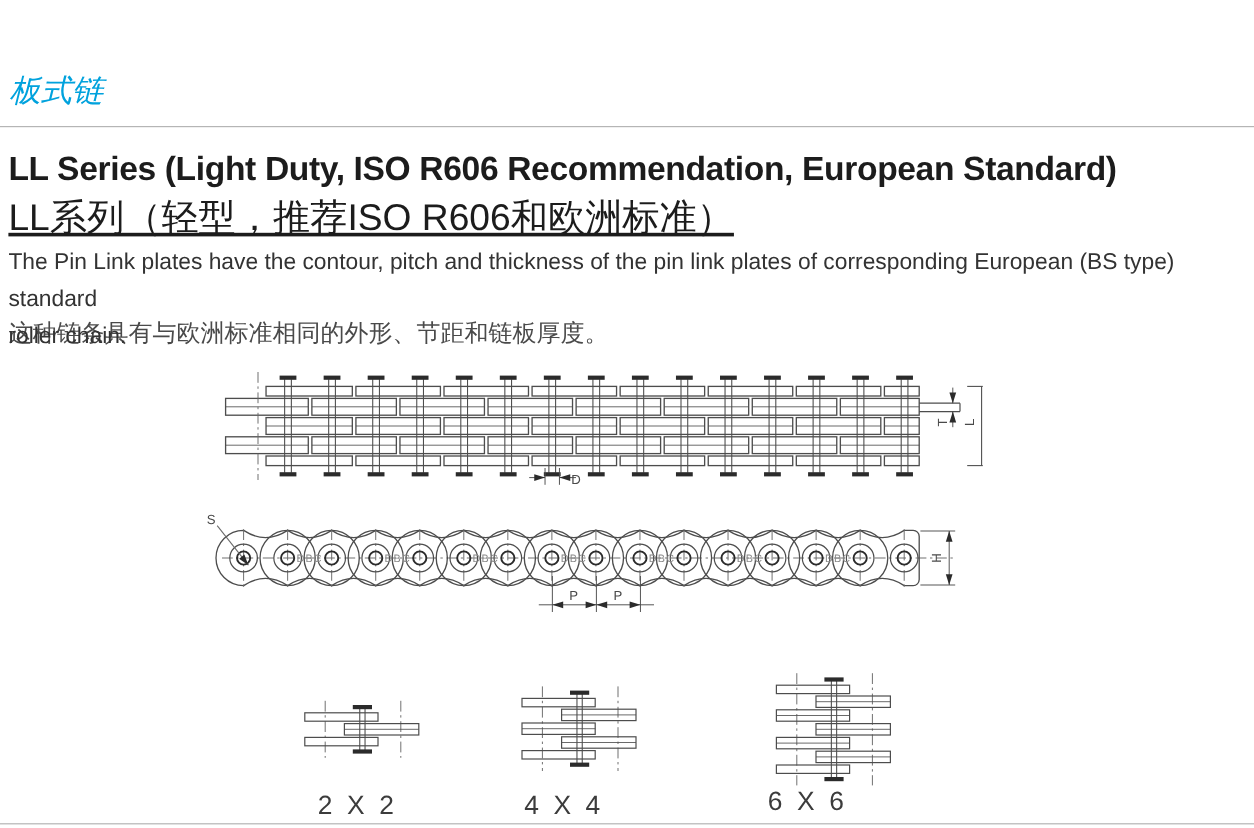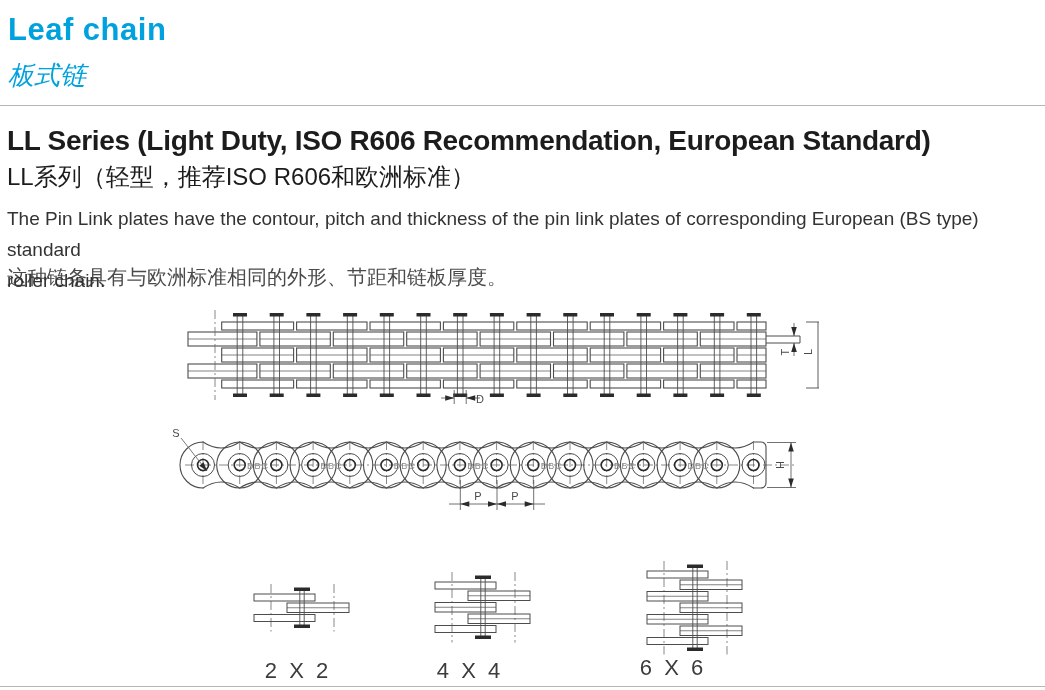--- a/index.html
+++ b/index.html
@@ -3,33 +3,32 @@
 <meta charset="utf-8">
 <style>
   html,body{margin:0;padding:0;background:#fff;}
   #page{position:relative;width:1045px;height:690px;background:#fff;overflow:hidden;
         font-family:"Liberation Sans", sans-serif;color:#231f20;}
   .abs{position:absolute;}
   #title-en{left:8px;top:12px;font-size:31px;font-weight:bold;color:#00a2dd;letter-spacing:.5px;}
   #title-zh{left:8px;top:58px;font-size:26px;color:#00a2dd;font-style:italic;}
   .rule{left:0;width:1045px;height:1px;background:#b5b5b5;}
   #heading-en{left:7px;top:125px;font-size:28px;font-weight:bold;letter-spacing:-.3px;color:#1c1c1c;text-align:center;}
-  #heading-zh{left:7px;top:161px;font-size:24px;color:#1c1c1c;}
+  #heading-zh{left:7px;top:161px;font-size:31px;color:#1c1c1c;text-decoration:underline;}
   #body-en{left:7px;top:203px;font-size:19px;line-height:31px;color:#333;width:1034px;}
   #body-zh{left:7px;top:264px;font-size:20px;color:#4a4a4a;}
   svg text{font-family:"Liberation Sans", sans-serif;}
   .dim-label{font-size:11px;fill:#4a4a4a;}
   .lacing-label{font-size:22px;fill:#3c3c3c;letter-spacing:3px;}
 </style>
 </head>
 <body>
 
 <div id="page">
 
-  <div id="title-en" class="abs">Leaf chain</div>
   <div id="title-zh" class="abs">板式链</div>
 
   <div class="rule abs" style="top:105px;"></div>
 
   <div id="heading-en" class="abs">LL Series (Light Duty, ISO R606 Recommendation, European Standard)</div>
   <div id="heading-zh" class="abs">LL系列（轻型，推荐ISO R606和欧洲标准）</div>
 
   <div id="body-zh" class="abs">这种链条具有与欧洲标准相同的外形、节距和链板厚度。</div>
   <div id="body-en" class="abs">
     <span>The Pin Link plates have the contour, pitch and thickness of the pin link plates of corresponding European (BS type) standard</span><br>

